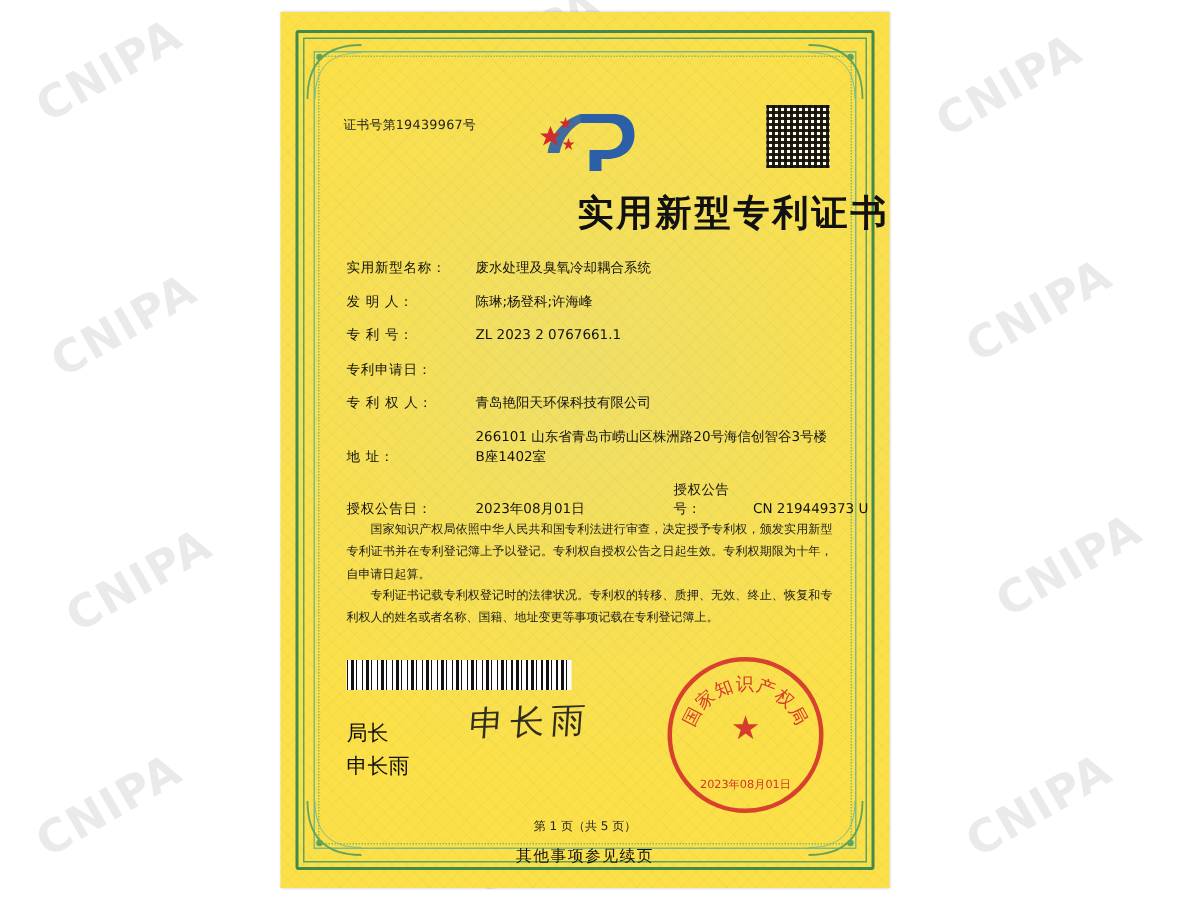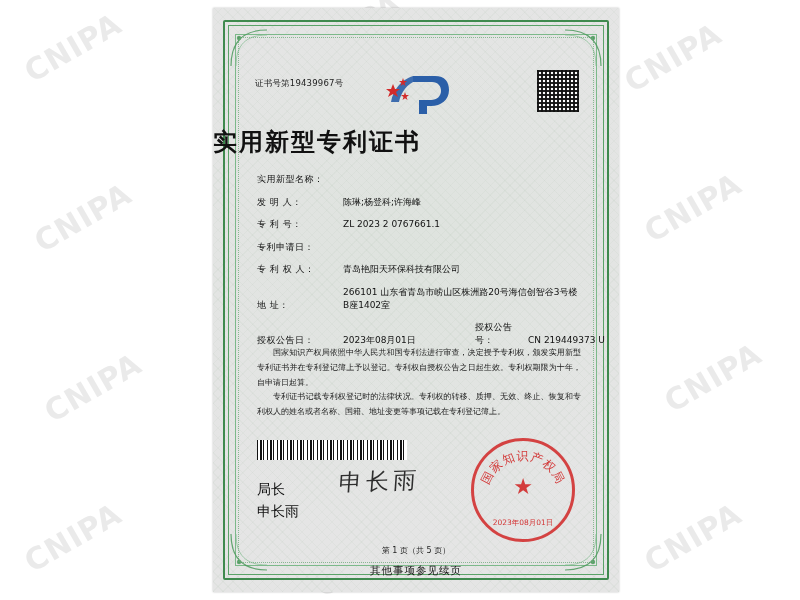--- a/index.html
+++ b/index.html
@@ -18,25 +18,25 @@
   #page {
     position: relative;
     width: 800px;
     height: 600px;
     background: #ffffff;
     overflow: hidden;
   }
 
   .cert {
     position: absolute;
-    left: 213px;
+    left: 187px;
     top: 8px;
     width: 406px;
     height: 584px;
-    background: #e5e5e5;
+    background: #fde047;
     box-shadow: 0 0 2px rgba(0,0,0,0.25);
     overflow: hidden;
   }
 
   
   .cert-texture {
     position: absolute;
     inset: 0;
     background-image:
       repeating-linear-gradient(45deg, rgba(120,160,120,0.06) 0 1px, rgba(0,0,0,0) 1px 7px),
@@ -109,21 +109,21 @@
       repeating-linear-gradient(90deg, #111 0 2px, #fff 2px 4px);
     background-blend-mode: multiply;
     opacity: 0.92;
   }
 
   .title {
     position: absolute;
     left: 0;
     right: 0;
     top: 118px;
-    text-align: left;
+    text-align: right;
     font-family: "DejaVu Serif", "Liberation Serif", serif;
     font-size: 24px;
     font-weight: bold;
     color: #111;
     letter-spacing: 2px;
   }
 
   
   .fields {
     position: absolute;
@@ -358,20 +358,21 @@
       </svg>
     </div>
 
     <div class="qr"></div>
 
     <div class="title">实用新型专利证书</div>
 
     <div class="fields">
       <div class="row">
         <div class="lbl">实用新型名称：</div>
+        <div class="val">废水处理及臭氧冷却耦合系统</div>
       </div>
       <div class="row">
         <div class="lbl">发 明 人：</div>
         <div class="val">陈琳;杨登科;许海峰</div>
       </div>
       <div class="row">
         <div class="lbl">专 利 号：</div>
         <div class="val">ZL 2023 2 0767661.1</div>
       </div>
       <div class="row">

